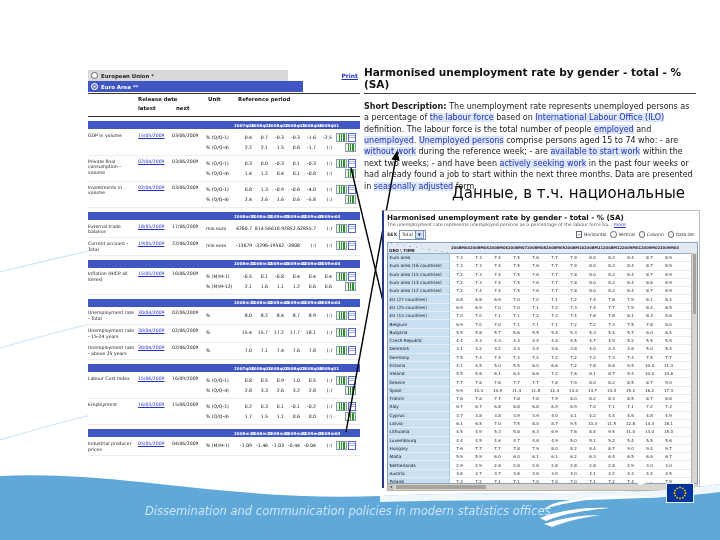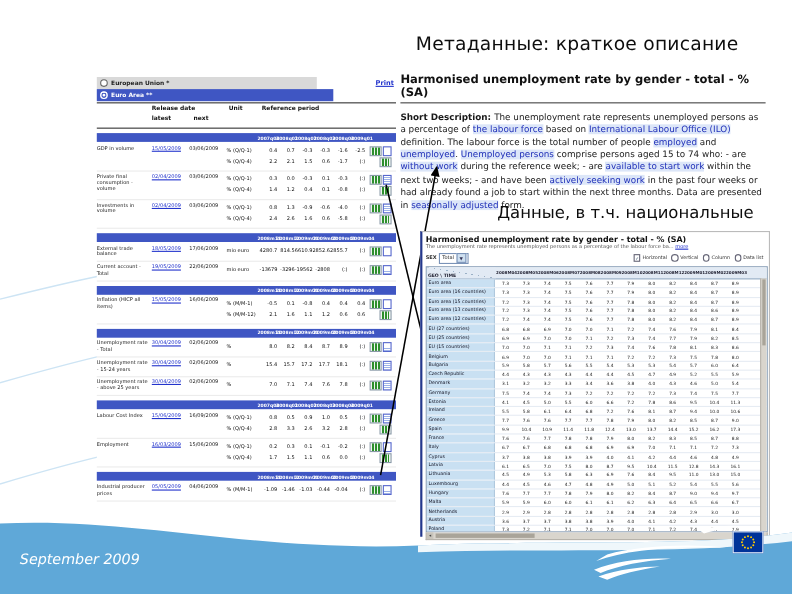--- a/index.html
+++ b/index.html
@@ -89,21 +89,20 @@
 <body>
 
 <div class="slide">
 
   <svg class="layer" width="720" height="540">
     <path d="M0,272 C40,262 70,255 95,250" stroke="#cde4f4" stroke-width="1.2" fill="none"></path>
     <path d="M0,348 C35,338 65,330 90,324" stroke="#cde4f4" stroke-width="1.2" fill="none"></path>
     <path d="M0,440 C40,428 70,420 95,414" stroke="#cde4f4" stroke-width="1.2" fill="none"></path>
   </svg>
 
-  <div class="slide-title">Метаданные: краткое описание</div>
 
   <div class="panel-ind">
     <div class="tabrow">
       <div class="tab-eu">
         <span class="radio"></span>
         <span>European Union *</span>
       </div>
       <span class="print-link">Print</span>
     </div>
     <div class="tabrow">
@@ -987,21 +986,21 @@
       <div class="hthumb"></div>
     </div>
   </div>
 
   <svg class="layer" width="720" height="540">
     <path d="M0,500 C90,516 190,532 300,540 L0,540 Z" fill="#a9d0ea"></path>
     <path d="M0,476 C120,470 230,502 380,496 C520,490 630,498 720,484 L720,540 L0,540 Z" fill="#5fa8d8"></path>
     <path d="M380,496 C520,490 630,498 720,484 L720,492 C620,504 520,498 380,502 Z" fill="#ffffff" opacity="0.9"></path>
   </svg>
 
-  <div class="footer-date">September 2009</div>
+  <div class="footer-sub">Dissemination and communication policies in modern statistics offices</div>
 
   <div class="logo">
     <svg class="layer" width="170" height="56">
       <path d="M2,36 C30,26 70,22 120,24 C90,20 40,22 12,30 Z" fill="#ffffff"></path>
       <path d="M0,44 C20,36 45,33 70,34 C45,36 22,40 6,47 Z" fill="#ffffff"></path>
       <path d="M4,50 C22,44 42,41 60,41 C40,44 24,48 12,53 Z" fill="#ffffff"></path>
       <path d="M96,8 C110,4 126,3 140,5 C126,5 112,7 100,11 Z" fill="#ffffff"></path>
     </svg>
     <div class="flag">
       <svg width="26" height="18">

